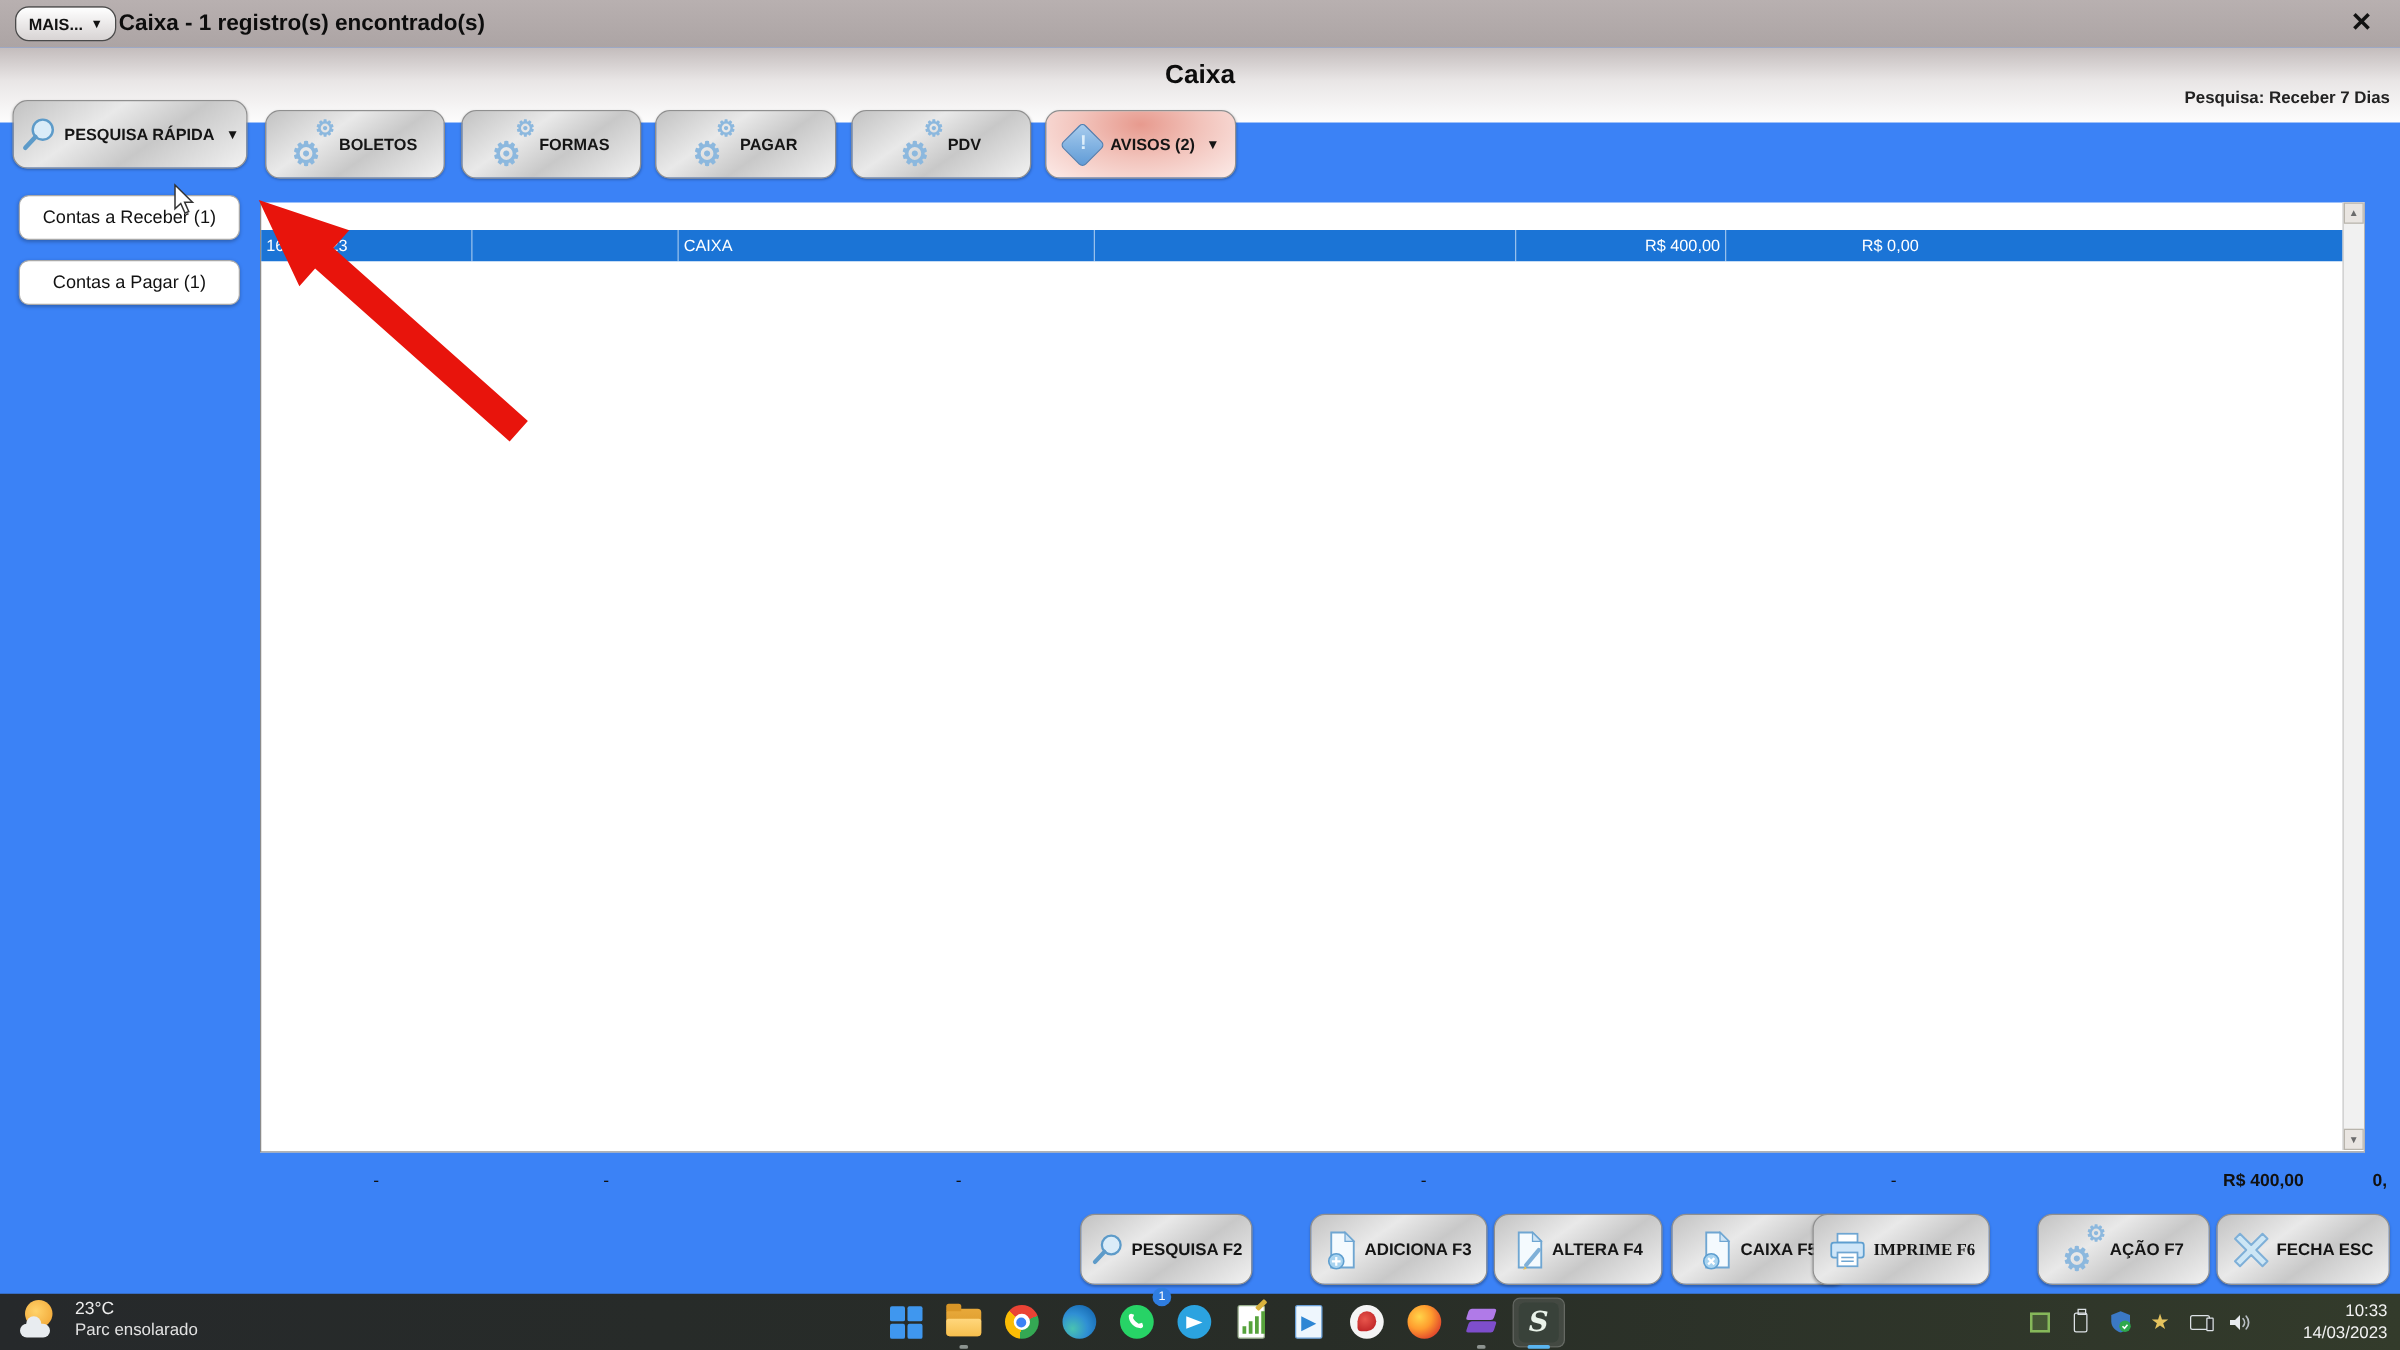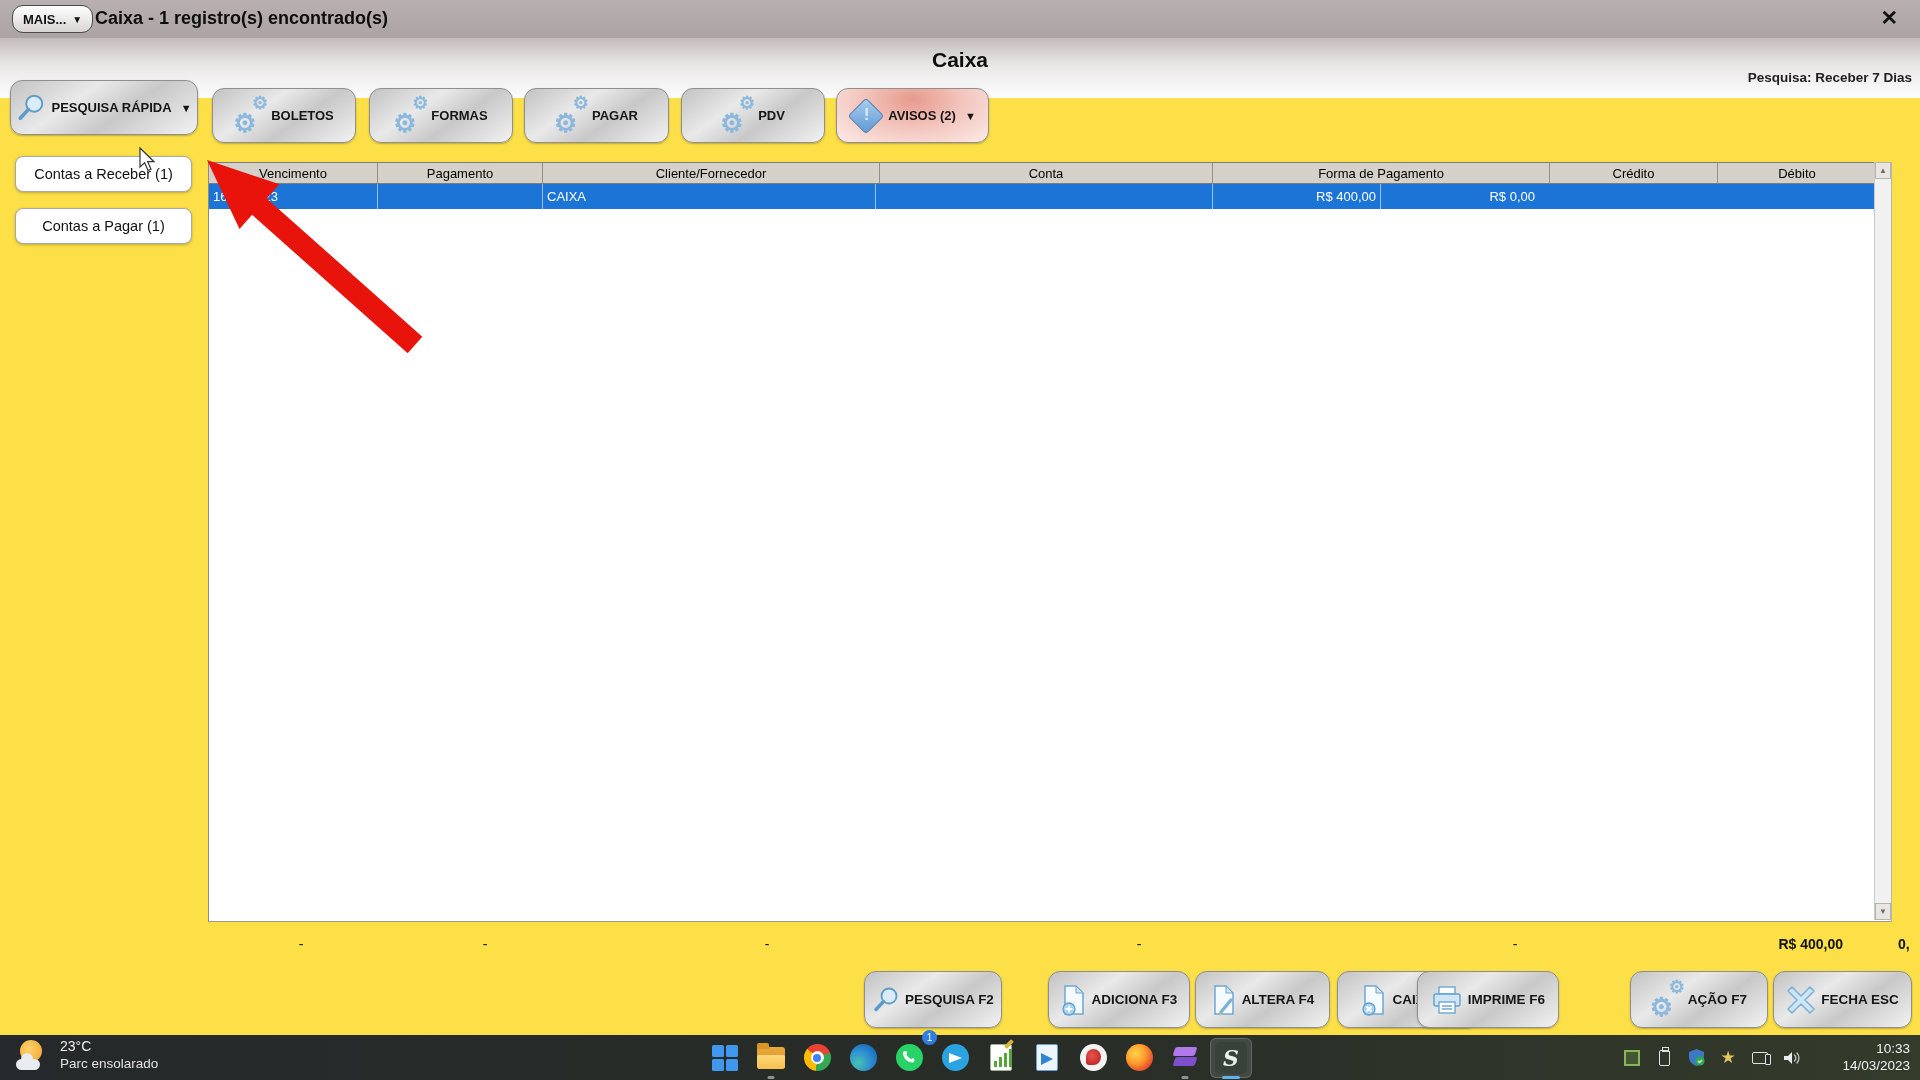--- a/index.html
+++ b/index.html
@@ -1,18 +1,18 @@
 <!DOCTYPE html>
 <html><head>
 <meta charset="utf-8">
 <style>
   * { margin:0; padding:0; box-sizing:border-box; }
   html,body { width:1920px; height:1080px; overflow:hidden; background:#fff;
     font-family:"Liberation Sans", sans-serif; }
-  #app { position:relative; width:1920px; height:1080px; background:#fde047; overflow:hidden; }
+  #app { position:relative; width:1920px; height:1080px; background:#3b82f6; overflow:hidden; }
 
   
   .titlebar { position:absolute; left:0; top:0; width:1920px; height:38px;
     background:linear-gradient(180deg,#b8b0b0,#aca4a4); display:flex; align-items:center; }
   .mais-btn { position:absolute; left:12px; top:5px; height:28px; min-width:74px;
     background:linear-gradient(180deg,#ffffff,#d8d4d4); border:1px solid #4a4a4a; border-radius:11px;
     display:flex; align-items:center; justify-content:center; gap:6px;
     font-size:13px; font-weight:bold; color:#111; padding:0 10px; cursor:default; }
   .mais-btn .dd { font-size:10px; }
   .win-title { position:absolute; left:95px; top:8px; font-size:18px; font-weight:bold; color:#0d0d0d; }
@@ -220,29 +220,20 @@
   <div>
     <div class="qmenu-item" style="top:156px;">
       <span>Contas a Receber (1)</span>
     </div>
     <div class="qmenu-item" style="top:208px;">
       <span>Contas a Pagar (1)</span>
     </div>
   </div>
 
   <div class="grid">
-    <div class="grid-header">
-      <div class="gh-cell c0">Vencimento</div>
-      <div class="gh-cell c1">Pagamento</div>
-      <div class="gh-cell c2">Cliente/Fornecedor</div>
-      <div class="gh-cell c3">Conta</div>
-      <div class="gh-cell c4">Forma de Pagamento</div>
-      <div class="gh-cell c5">Crédito</div>
-      <div class="gh-cell c6" style="border-right:none;">Débito</div>
-    </div>
     <div class="grid-row">
       <div class="gr-cell c0">16/03/2023</div>
       <div class="gr-cell c1"></div>
       <div class="gr-cell c3">CAIXA</div>
       <div class="gr-cell c4"></div>
       <div class="gr-cell c5 num">R$ 400,00</div>
       <div class="gr-cell c6 num" style="border-right:none;">R$ 0,00</div>
     </div>
     <div class="vscroll">
       <div class="vs-btn vs-up">▲</div>
@@ -296,21 +287,21 @@
       <span class="doc-icon">
         <svg width="26" height="32" viewBox="0 0 26 32">
             <path d="M4 2 h11 l7 7 v21 h-18 z" fill="#f4fafe" stroke="#6fa6d2" stroke-width="1.5"></path>
             <path d="M15 2 l7 7 h-7 z" fill="#cfe4f4" stroke="#6fa6d2" stroke-width="1"></path>
             <circle cx="8" cy="25" r="6" fill="#a9d4f0" stroke="#5f9fd0" stroke-width="1.3"></circle>
             <path d="M5.5 22.5 l5 5 M10.5 22.5 l-5 5" stroke="#fff" stroke-width="1.8"></path>
           </svg>
       </span>
       <span>CAIXA F5</span>
     </div>
-    <div class="btn-silver" style="left:1417px; width:142px;">
+    <div class="btn-silver" style="left:1450px; width:142px;font-family:Liberation Serif, serif;">
       <span class="printer-icon">
         <svg width="32" height="30" viewBox="0 0 32 30">
             <rect x="8" y="2" width="16" height="7" fill="#fff" stroke="#6fa6d2" stroke-width="1.4"></rect>
             <rect x="3" y="9" width="26" height="12" rx="2" fill="#cfe6f8" stroke="#5f9fd0" stroke-width="1.4"></rect>
             <rect x="8" y="17" width="16" height="11" fill="#fff" stroke="#6fa6d2" stroke-width="1.4"></rect>
             <path d="M11 21 h10 M11 24 h10" stroke="#6fa6d2" stroke-width="1.3"></path>
           </svg>
       </span>
       <span>IMPRIME F6</span>
     </div>

